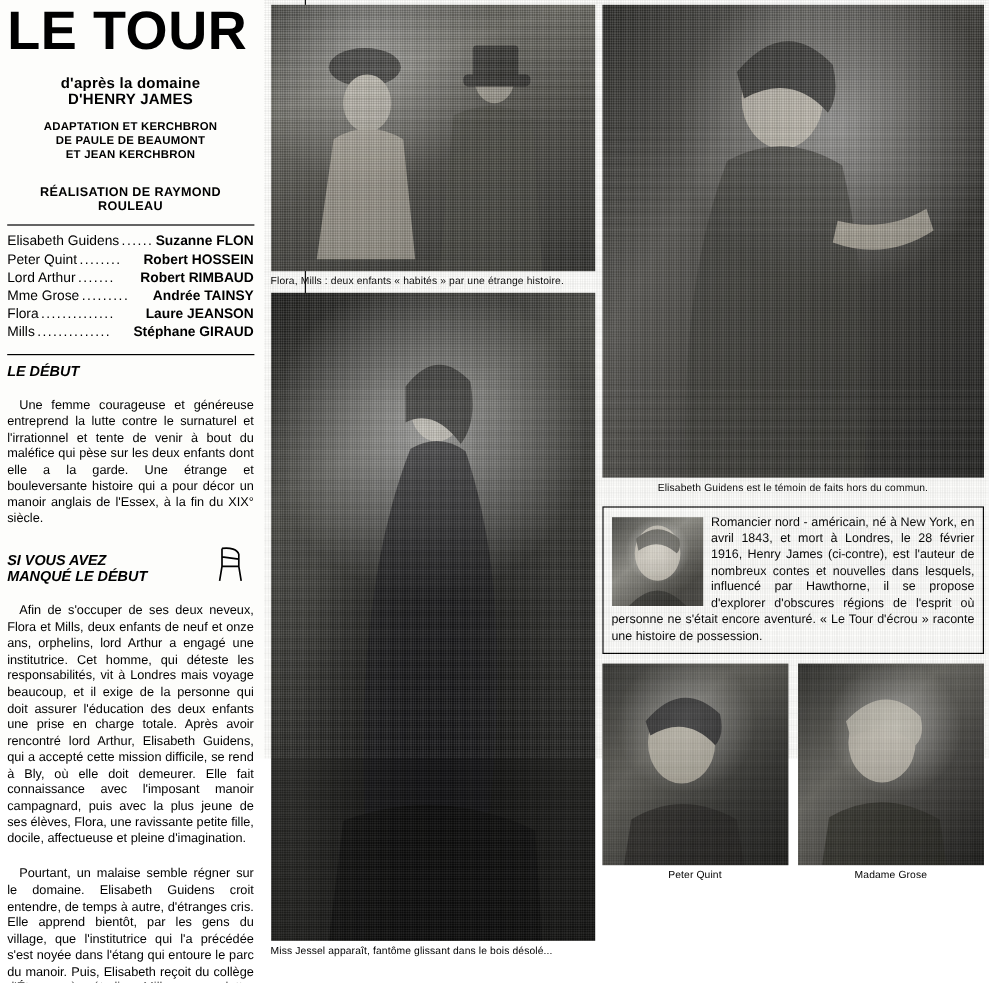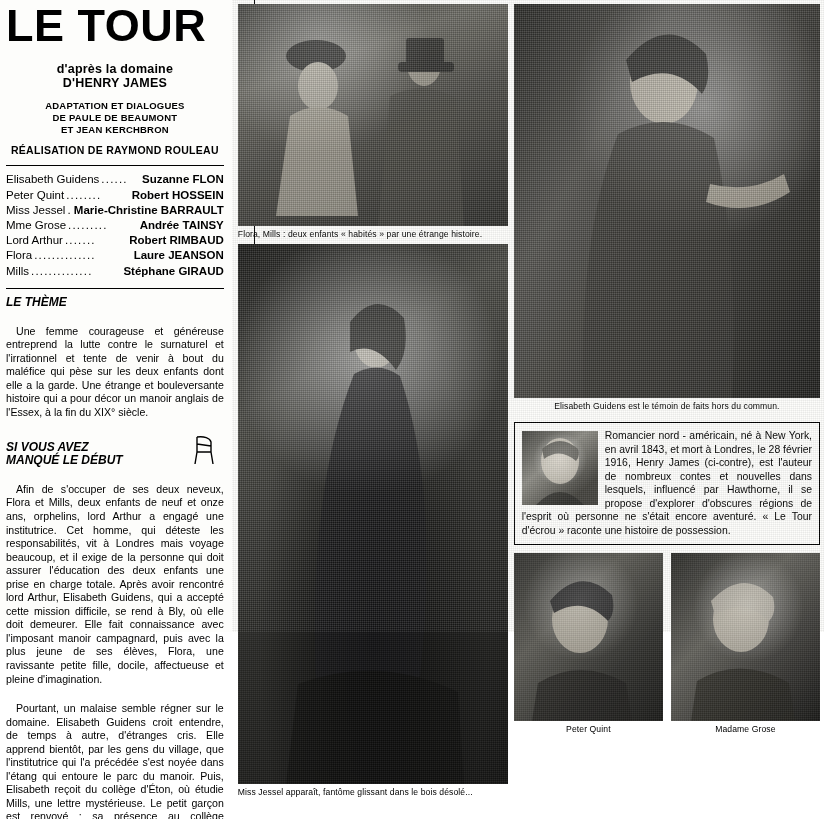--- a/index.html
+++ b/index.html
@@ -59,21 +59,21 @@
     font-size: 9.5px;
     font-weight: bold;
     line-height: 1.25;
     margin-top: 9px;
     letter-spacing: 0.2px;
   }
   .realisation {
     font-size: 10.5px;
     font-weight: bold;
     letter-spacing: 0.3px;
-    margin-top: 9px;
+    margin-top: 19px;
     text-align: center;
   }
   .rule {
     border: none;
     border-top: 1.5px solid #000;
     margin: 9px 0 6px 0;
   }
   .cast {
     font-size: 11.5px;
     line-height: 1.32;
@@ -237,71 +237,66 @@
     <h1 class="title">
       <span>LE TOUR</span><br>
     </h1>
 
     <div class="subtitle-block">
       <div class="after-novel">
         <span>d'après la domaine</span><br>
         <span>D'HENRY JAMES</span>
       </div>
       <div class="credits-small">
-        <span>ADAPTATION ET DIALOGUES</span><br>
+        <span>ADAPTATION ET KERCHBRON</span><br>
         <span>DE PAULE DE BEAUMONT</span><br>
         <span>ET JEAN KERCHBRON</span>
       </div>
       <div class="realisation">RÉALISATION DE RAYMOND ROULEAU</div>
     </div>
 
     <hr class="rule">
 
     <div class="cast">
       <div class="cast-row">
         <span class="cast-role">Elisabeth Guidens</span>
         <span class="cast-dots">......</span>
         <span class="cast-actor">Suzanne FLON</span>
       </div>
       <div class="cast-row">
         <span class="cast-role">Peter Quint</span>
         <span class="cast-dots">........</span>
         <span class="cast-actor">Robert HOSSEIN</span>
       </div>
       <div class="cast-row">
-        <span class="cast-role">Miss Jessel</span>
-        <span class="cast-dots">.</span>
-        <span class="cast-actor">Marie-Christine BARRAULT</span>
+        <span class="cast-role">Lord Arthur</span>
+        <span class="cast-dots">.......</span>
+        <span class="cast-actor">Robert RIMBAUD</span>
       </div>
       <div class="cast-row">
         <span class="cast-role">Mme Grose</span>
         <span class="cast-dots">.........</span>
         <span class="cast-actor">Andrée TAINSY</span>
       </div>
       <div class="cast-row">
-        <span class="cast-role">Lord Arthur</span>
-        <span class="cast-dots">.......</span>
-        <span class="cast-actor">Robert RIMBAUD</span>
-      </div>
-      <div class="cast-row">
         <span class="cast-role">Flora</span>
         <span class="cast-dots">..............</span>
         <span class="cast-actor">Laure JEANSON</span>
       </div>
       <div class="cast-row">
         <span class="cast-role">Mills</span>
         <span class="cast-dots">..............</span>
         <span class="cast-actor">Stéphane GIRAUD</span>
       </div>
     </div>
 
     <hr class="rule">
 
     <div class="theme-block">
-      <div class="section-head">LE THÈME</div>
+      <div class="section-head">LE DÉBUT</div>
       <div class="body-text">
         <p>Une femme courageuse et généreuse entreprend la lutte contre le surnaturel et l'irrationnel et tente de venir à bout du maléfice qui pèse sur les deux enfants dont elle a la garde. Une étrange et bouleversante histoire qui a pour décor un manoir anglais de l'Essex, à la fin du XIX° siècle.</p>
       </div>
     </div>
 
     <div>
       <span class="chair-icon">
         <svg width="26" height="30" viewBox="0 0 26 30" aria-hidden="true">
           <path d="M5 2 L5 17 M5 2 C12 1 18 3 19 7 L19 17 M5 9 L19 11 M5 17 L3 29 M19 17 L21 29 M5 17 L19 17" fill="none" stroke="#000" stroke-width="1.4"></path>
         </svg>

